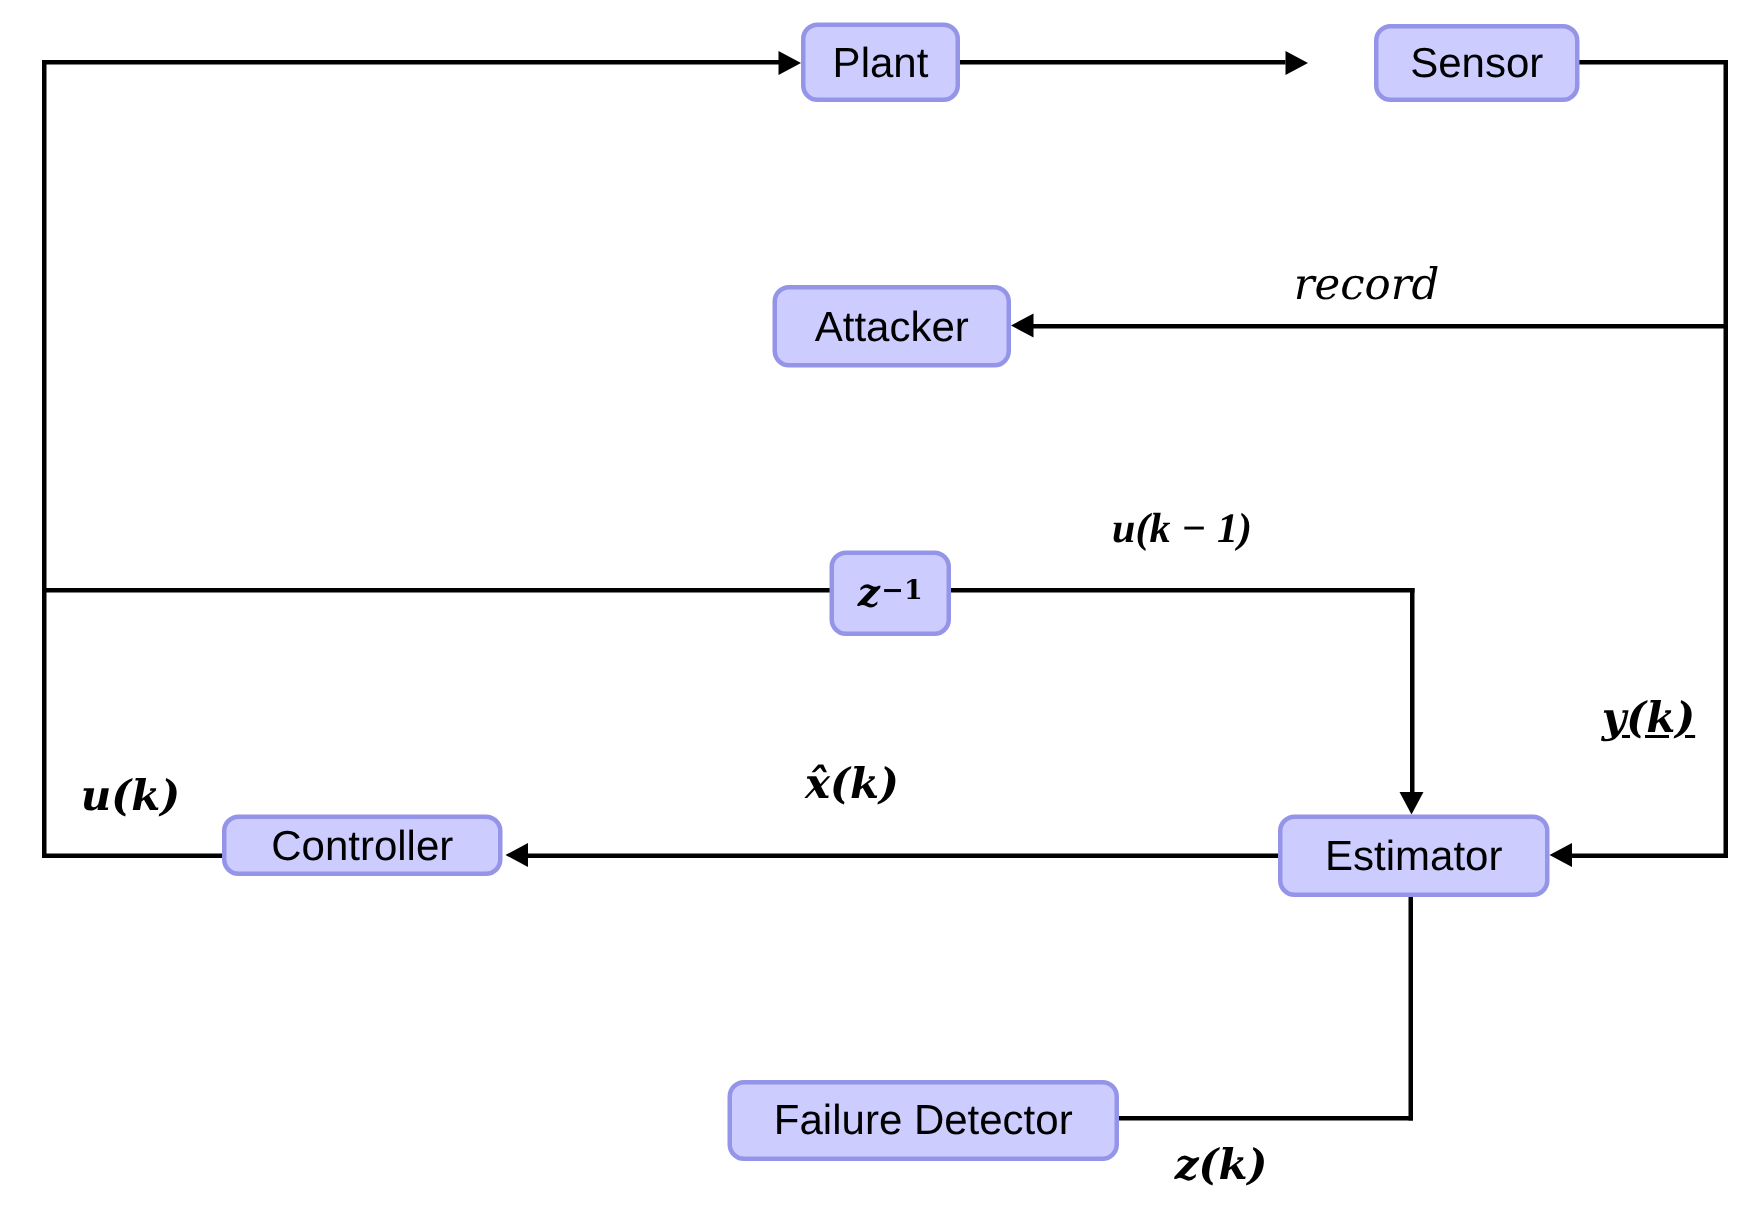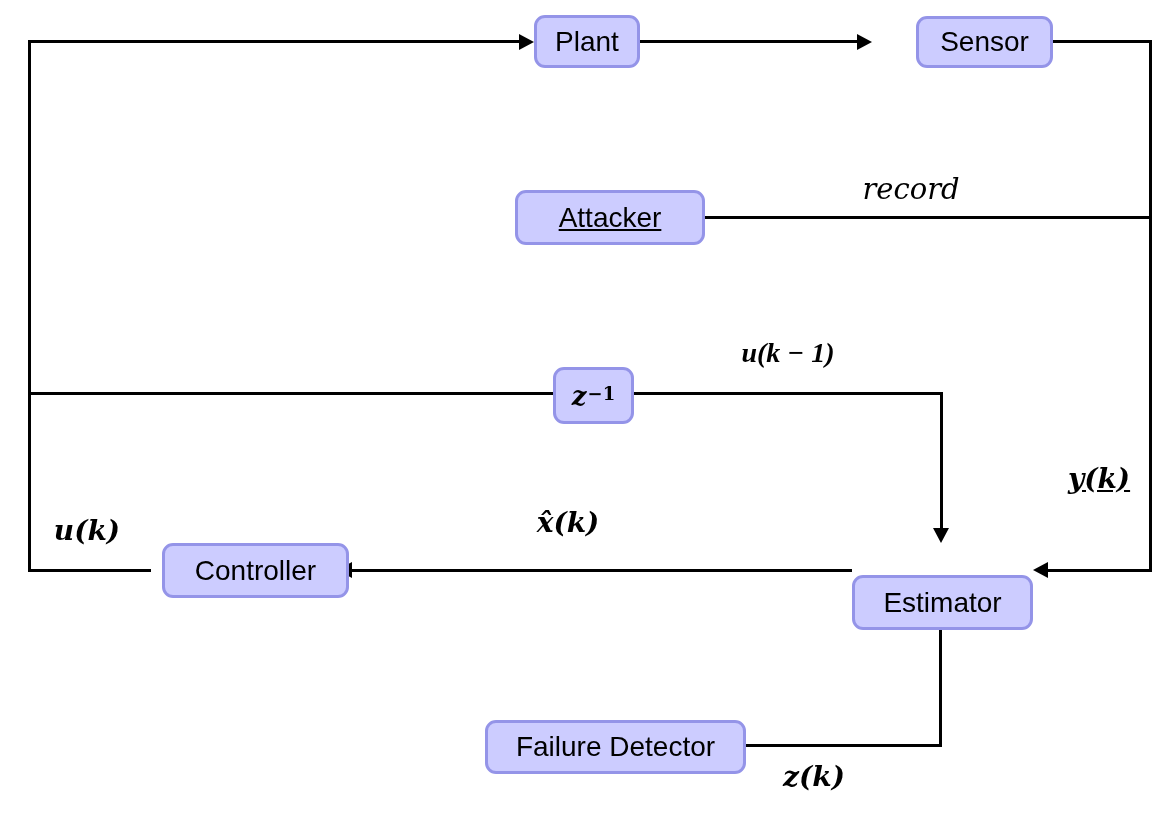--- a/index.html
+++ b/index.html
@@ -66,31 +66,31 @@
   <div class="arr arr-left" style="left:1033px; top:562px;"></div>
   <div class="arr arr-left" style="left:337px; top:562px;"></div>
   <div class="arr arr-left" style="left:714px; top:737px;"></div>
 
   <div class="box" style="left:534px; top:15px; width:106px; height:53px;">
     <span>Plant</span>
   </div>
   <div class="box" style="left:916px; top:16px; width:137px; height:52px;">
     <span>Sensor</span>
   </div>
-  <div class="box" style="left:515px; top:190px; width:190px; height:55px;text-decoration:underline;">
+  <div class="box" style="left:515px; top:190px; width:159px; height:55px;">
     <span>Attacker</span>
   </div>
   <div class="box delay-box" style="left:553px; top:367px; width:81px; height:57px;">
     <span>z</span>
       <sup>−1</sup>
   </div>
-  <div class="box" style="left:162px; top:543px; width:187px; height:55px;">
+  <div class="box" style="left:148px; top:543px; width:187px; height:41px;">
     <span>Controller</span>
   </div>
-  <div class="box" style="left:852px; top:575px; width:181px; height:55px;">
+  <div class="box" style="left:852px; top:543px; width:181px; height:55px;">
     <span>Estimator</span>
   </div>
   <div class="box" style="left:453px; top:720px; width:261px; height:54px;margin-left:32px;">
     <span>Failure Detector</span>
   </div>
 
   <div class="mlabel regular" style="left:911px; top:172px;">record</div>
   <div class="mlabel" style="left:788px; top:337px;font-family:Liberation Serif, serif;">u(k − 1)</div>
   <div class="mlabel" style="left:1099px; top:462px;text-decoration:underline;">y(k)</div>
   <div class="mlabel" style="left:87px; top:514px;">u(k)</div>

